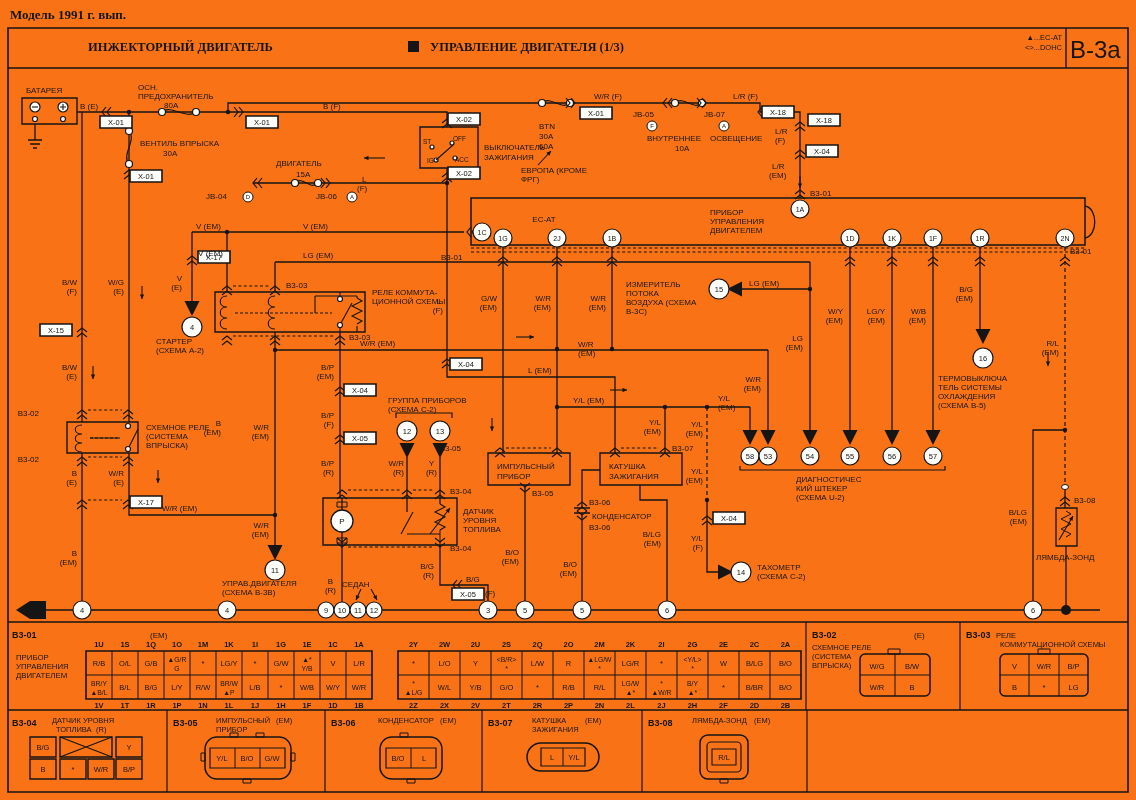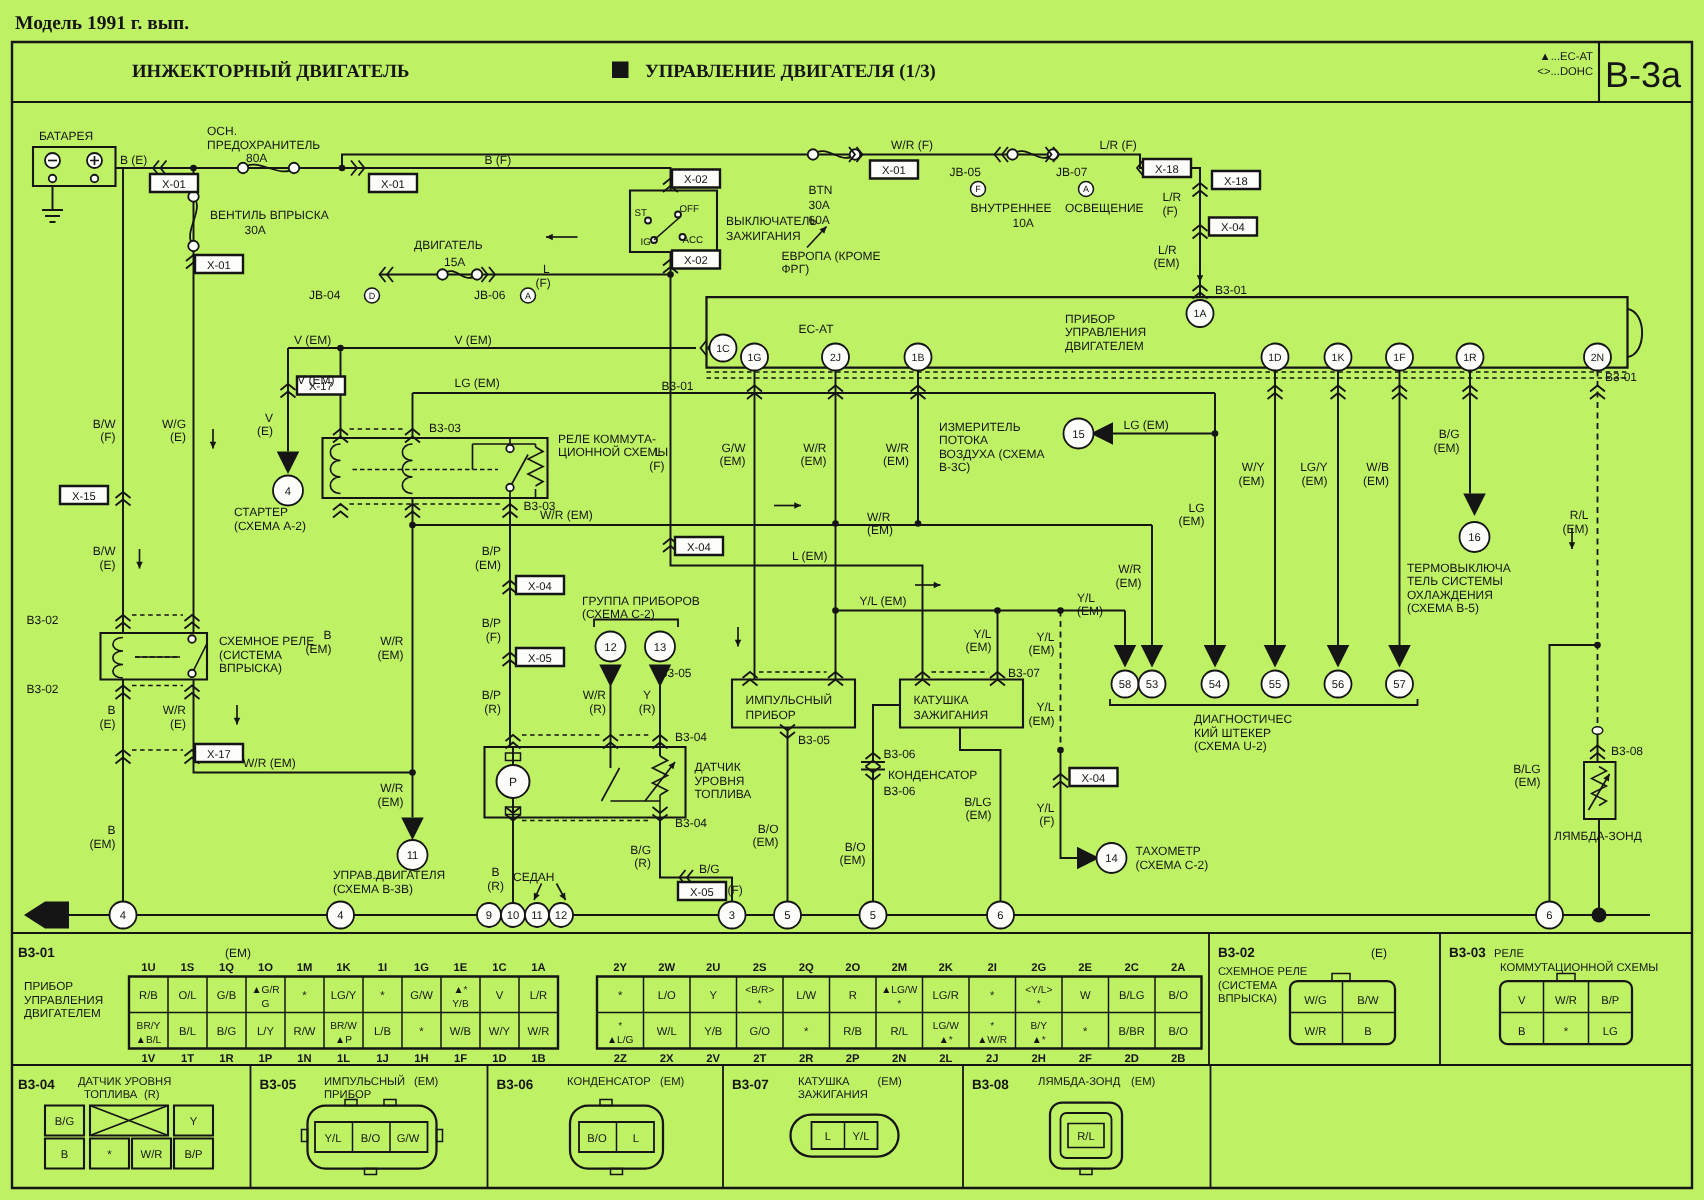--- a/index.html
+++ b/index.html
@@ -1,16 +1,16 @@
 <!DOCTYPE html>
 <html><head>
 <meta charset="utf-8">
 <style>
   html,body{margin:0;padding:0;background:#e8e8e4;}
-  #stage{position:relative;width:1136px;height:800px;background:#bef264;overflow:hidden;}
+  #stage{position:relative;width:1136px;height:800px;background:#f97316;overflow:hidden;}
   svg{position:absolute;left:0;top:0;}
   text{font-family:"Liberation Sans",sans-serif;fill:#151515;}
   .serif{font-family:"Liberation Serif",serif;font-weight:bold;}
   path,line,rect,circle,ellipse,polyline{vector-effect:non-scaling-stroke;}
 </style>
 </head>
 <body>
 
 <div id="stage">
 <svg id="diag" width="1136" height="800" viewBox="0 0 1136 800">

